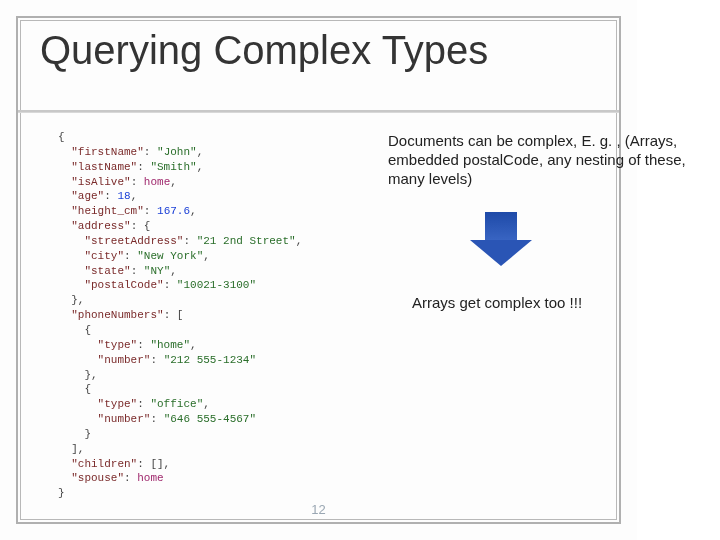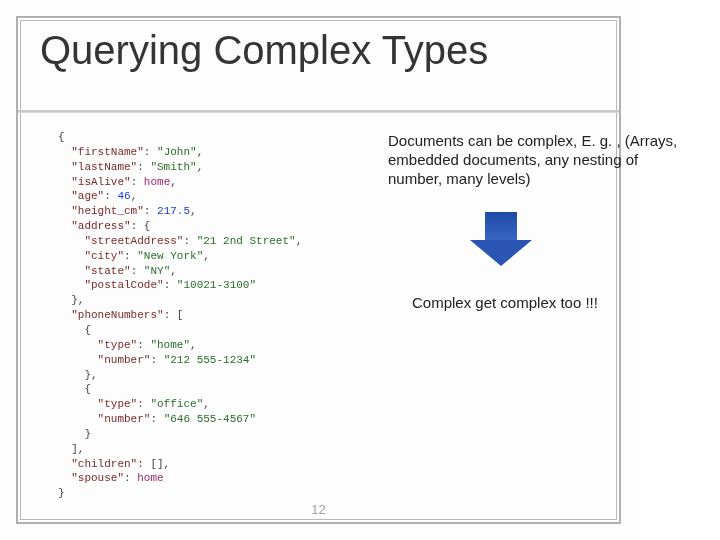--- a/index.html
+++ b/index.html
@@ -103,45 +103,45 @@
   <div class="frame-outer"></div>
   <div class="frame-inner"></div>
 
   <div class="title">Querying Complex Types</div>
   <div class="title-underline"></div>
 
   <div class="code-block"><span>{</span>
   <span class="k">"firstName"</span><span>: </span><span class="s">"John"</span><span>,</span>
   <span class="k">"lastName"</span><span>: </span><span class="s">"Smith"</span><span>,</span>
   <span class="k">"isAlive"</span><span>: </span><span class="b">home</span><span>,</span>
-  <span class="k">"age"</span><span>: </span><span class="n">46</span><span>,</span>
-  <span class="k">"height_cm"</span><span>: </span><span class="n">217.5</span><span>,</span>
+  <span class="k">"age"</span><span>: </span><span class="n">18</span><span>,</span>
+  <span class="k">"height_cm"</span><span>: </span><span class="n">167.6</span><span>,</span>
   <span class="k">"address"</span><span>: {</span>
     <span class="k">"streetAddress"</span><span>: </span><span class="s">"21 2nd Street"</span><span>,</span>
     <span class="k">"city"</span><span>: </span><span class="s">"New York"</span><span>,</span>
     <span class="k">"state"</span><span>: </span><span class="s">"NY"</span><span>,</span>
     <span class="k">"postalCode"</span><span>: </span><span class="s">"10021-3100"</span>
   <span>},</span>
   <span class="k">"phoneNumbers"</span><span>: [</span>
     <span>{</span>
       <span class="k">"type"</span><span>: </span><span class="s">"home"</span><span>,</span>
       <span class="k">"number"</span><span>: </span><span class="s">"212 555-1234"</span>
     <span>},</span>
     <span>{</span>
       <span class="k">"type"</span><span>: </span><span class="s">"office"</span><span>,</span>
       <span class="k">"number"</span><span>: </span><span class="s">"646 555-4567"</span>
     <span>}</span>
   <span>],</span>
   <span class="k">"children"</span><span>: [],</span>
   <span class="k">"spouse"</span><span>: </span><span class="b">home</span>
 <span>}</span></div>
 
-  <div class="note1">Documents can be complex, E. g. , (Arrays, embedded documents, any nesting of number, many levels)</div>
+  <div class="note1">Documents can be complex, E. g. , (Arrays, embedded postalCode, any nesting of these, many levels)</div>
 
   <div class="arrow-down">
     <div class="shaft"></div>
     <div class="head"></div>
   </div>
 
-  <div class="note2">Complex get complex too !!!</div>
+  <div class="note2">Arrays get complex too !!!</div>
 
   <div class="page-num">12</div>
 </div>
 
 </body></html>

